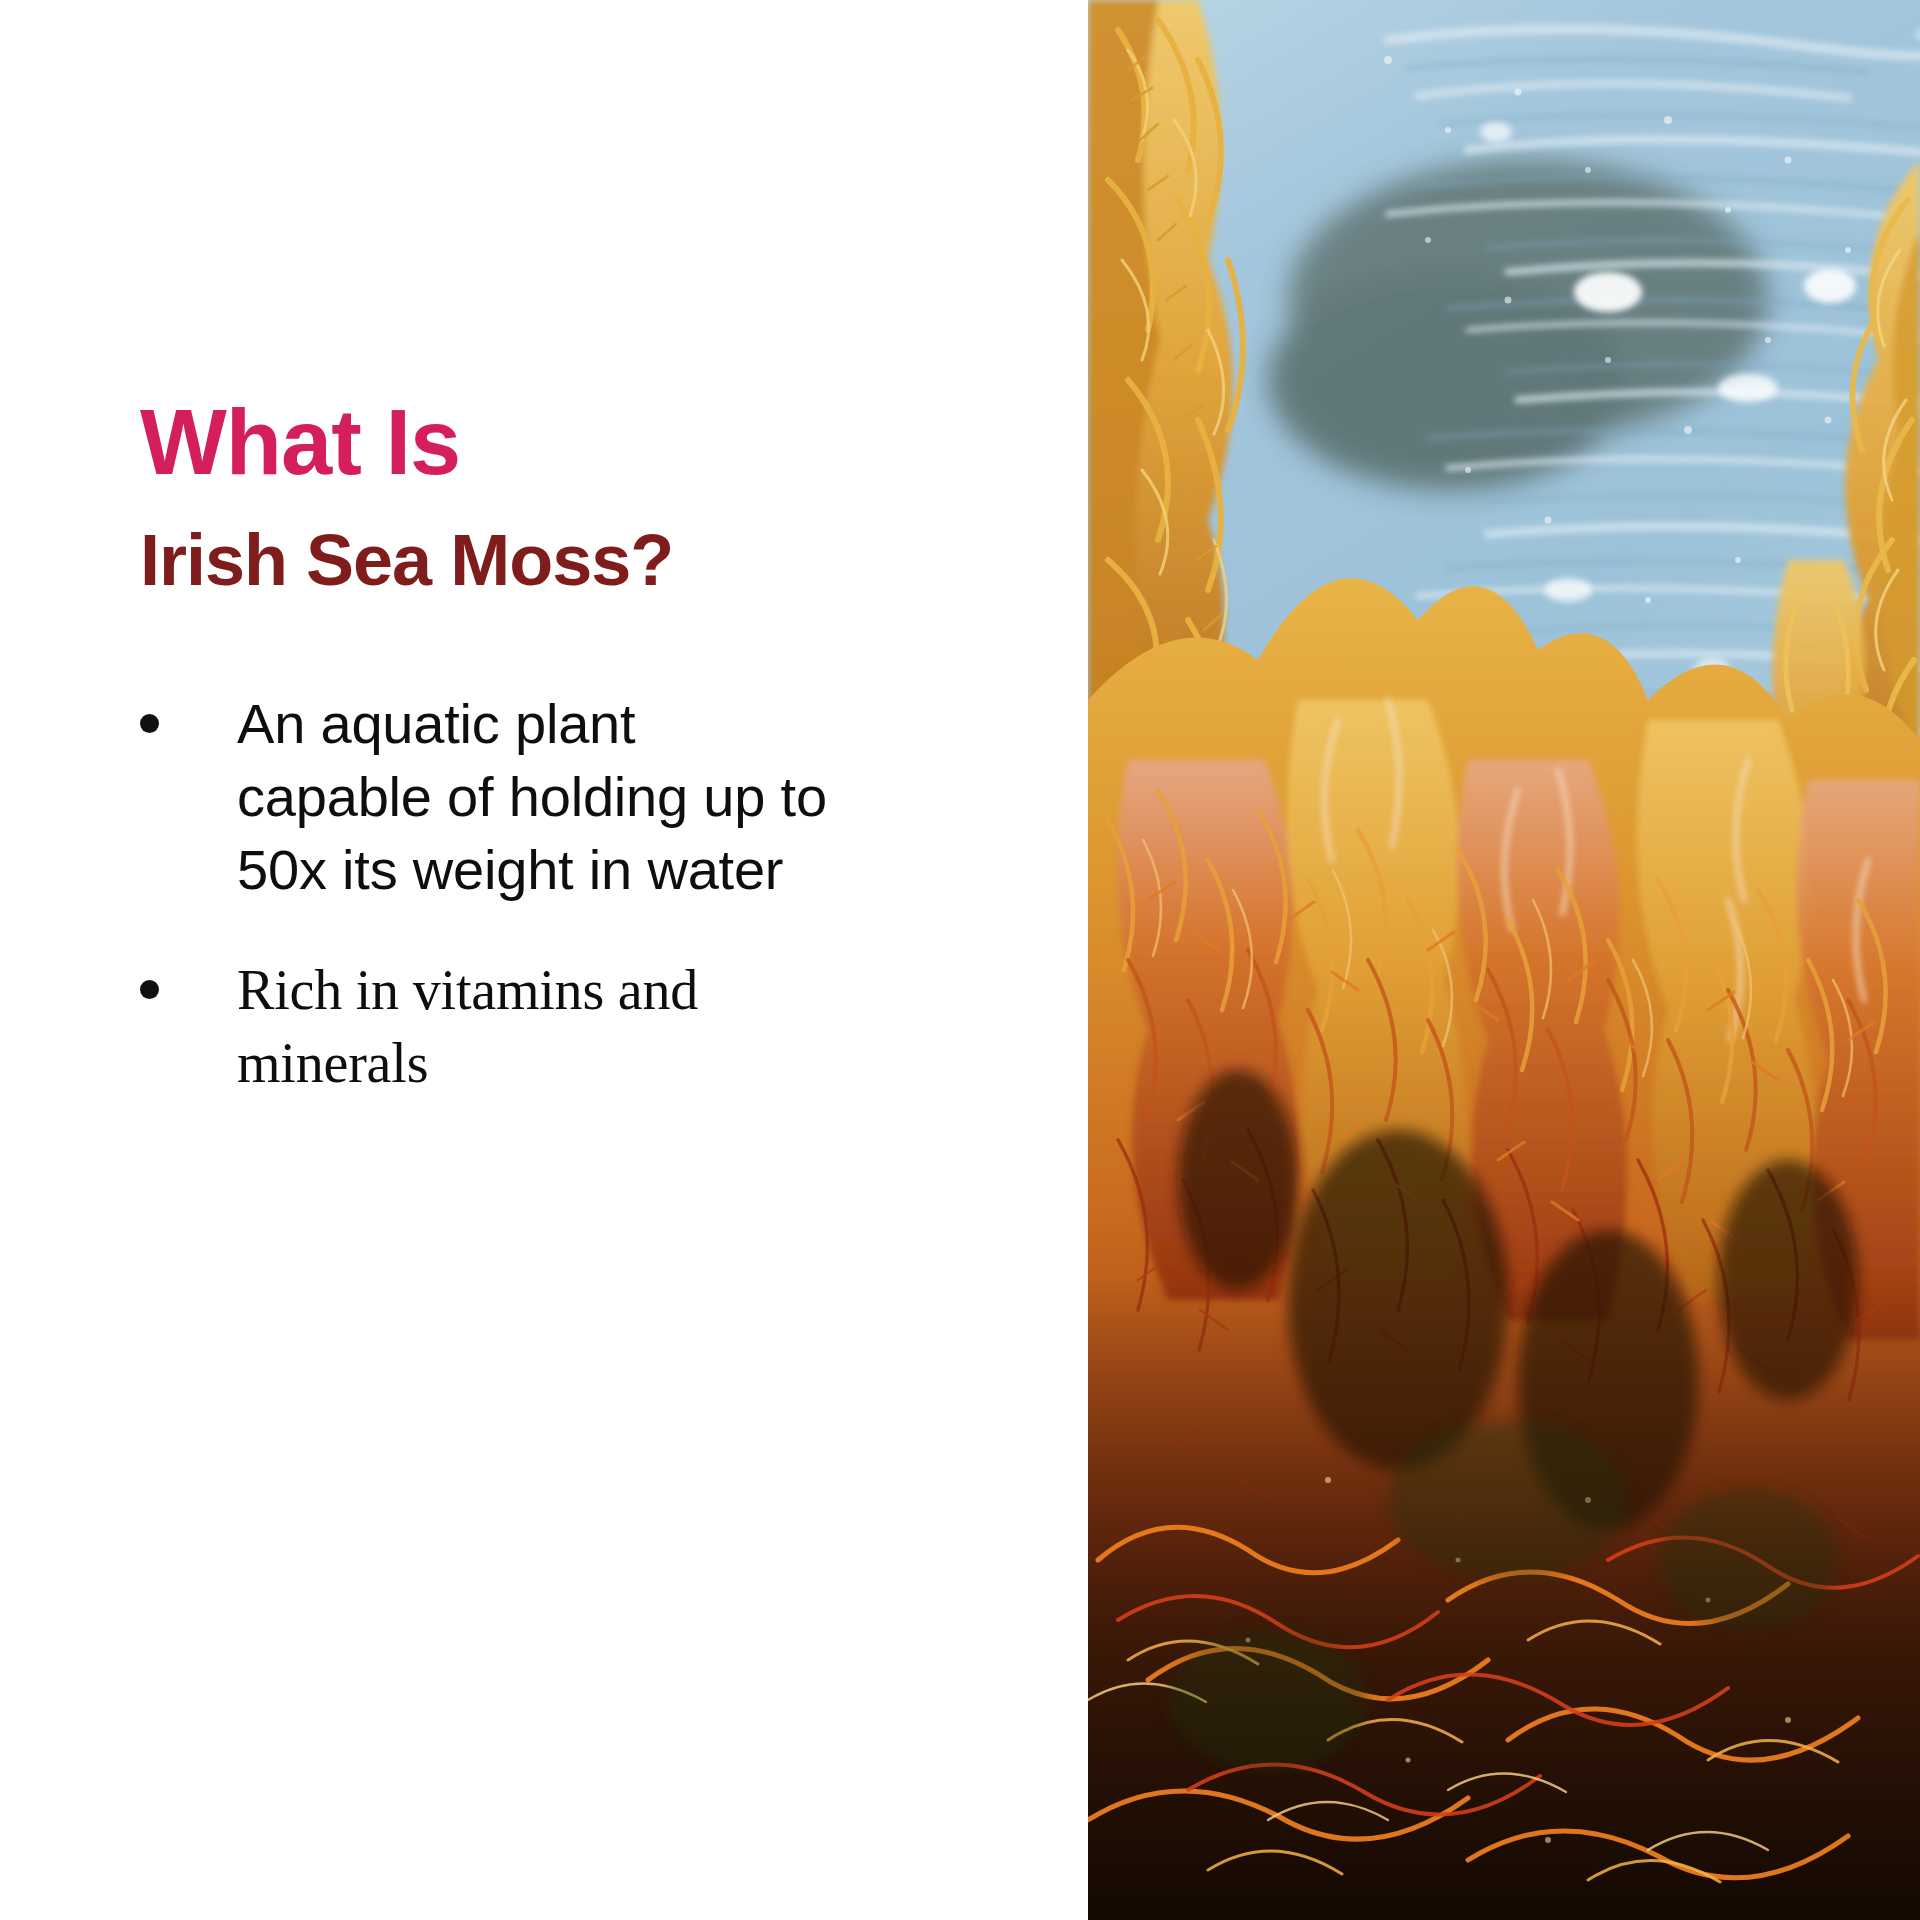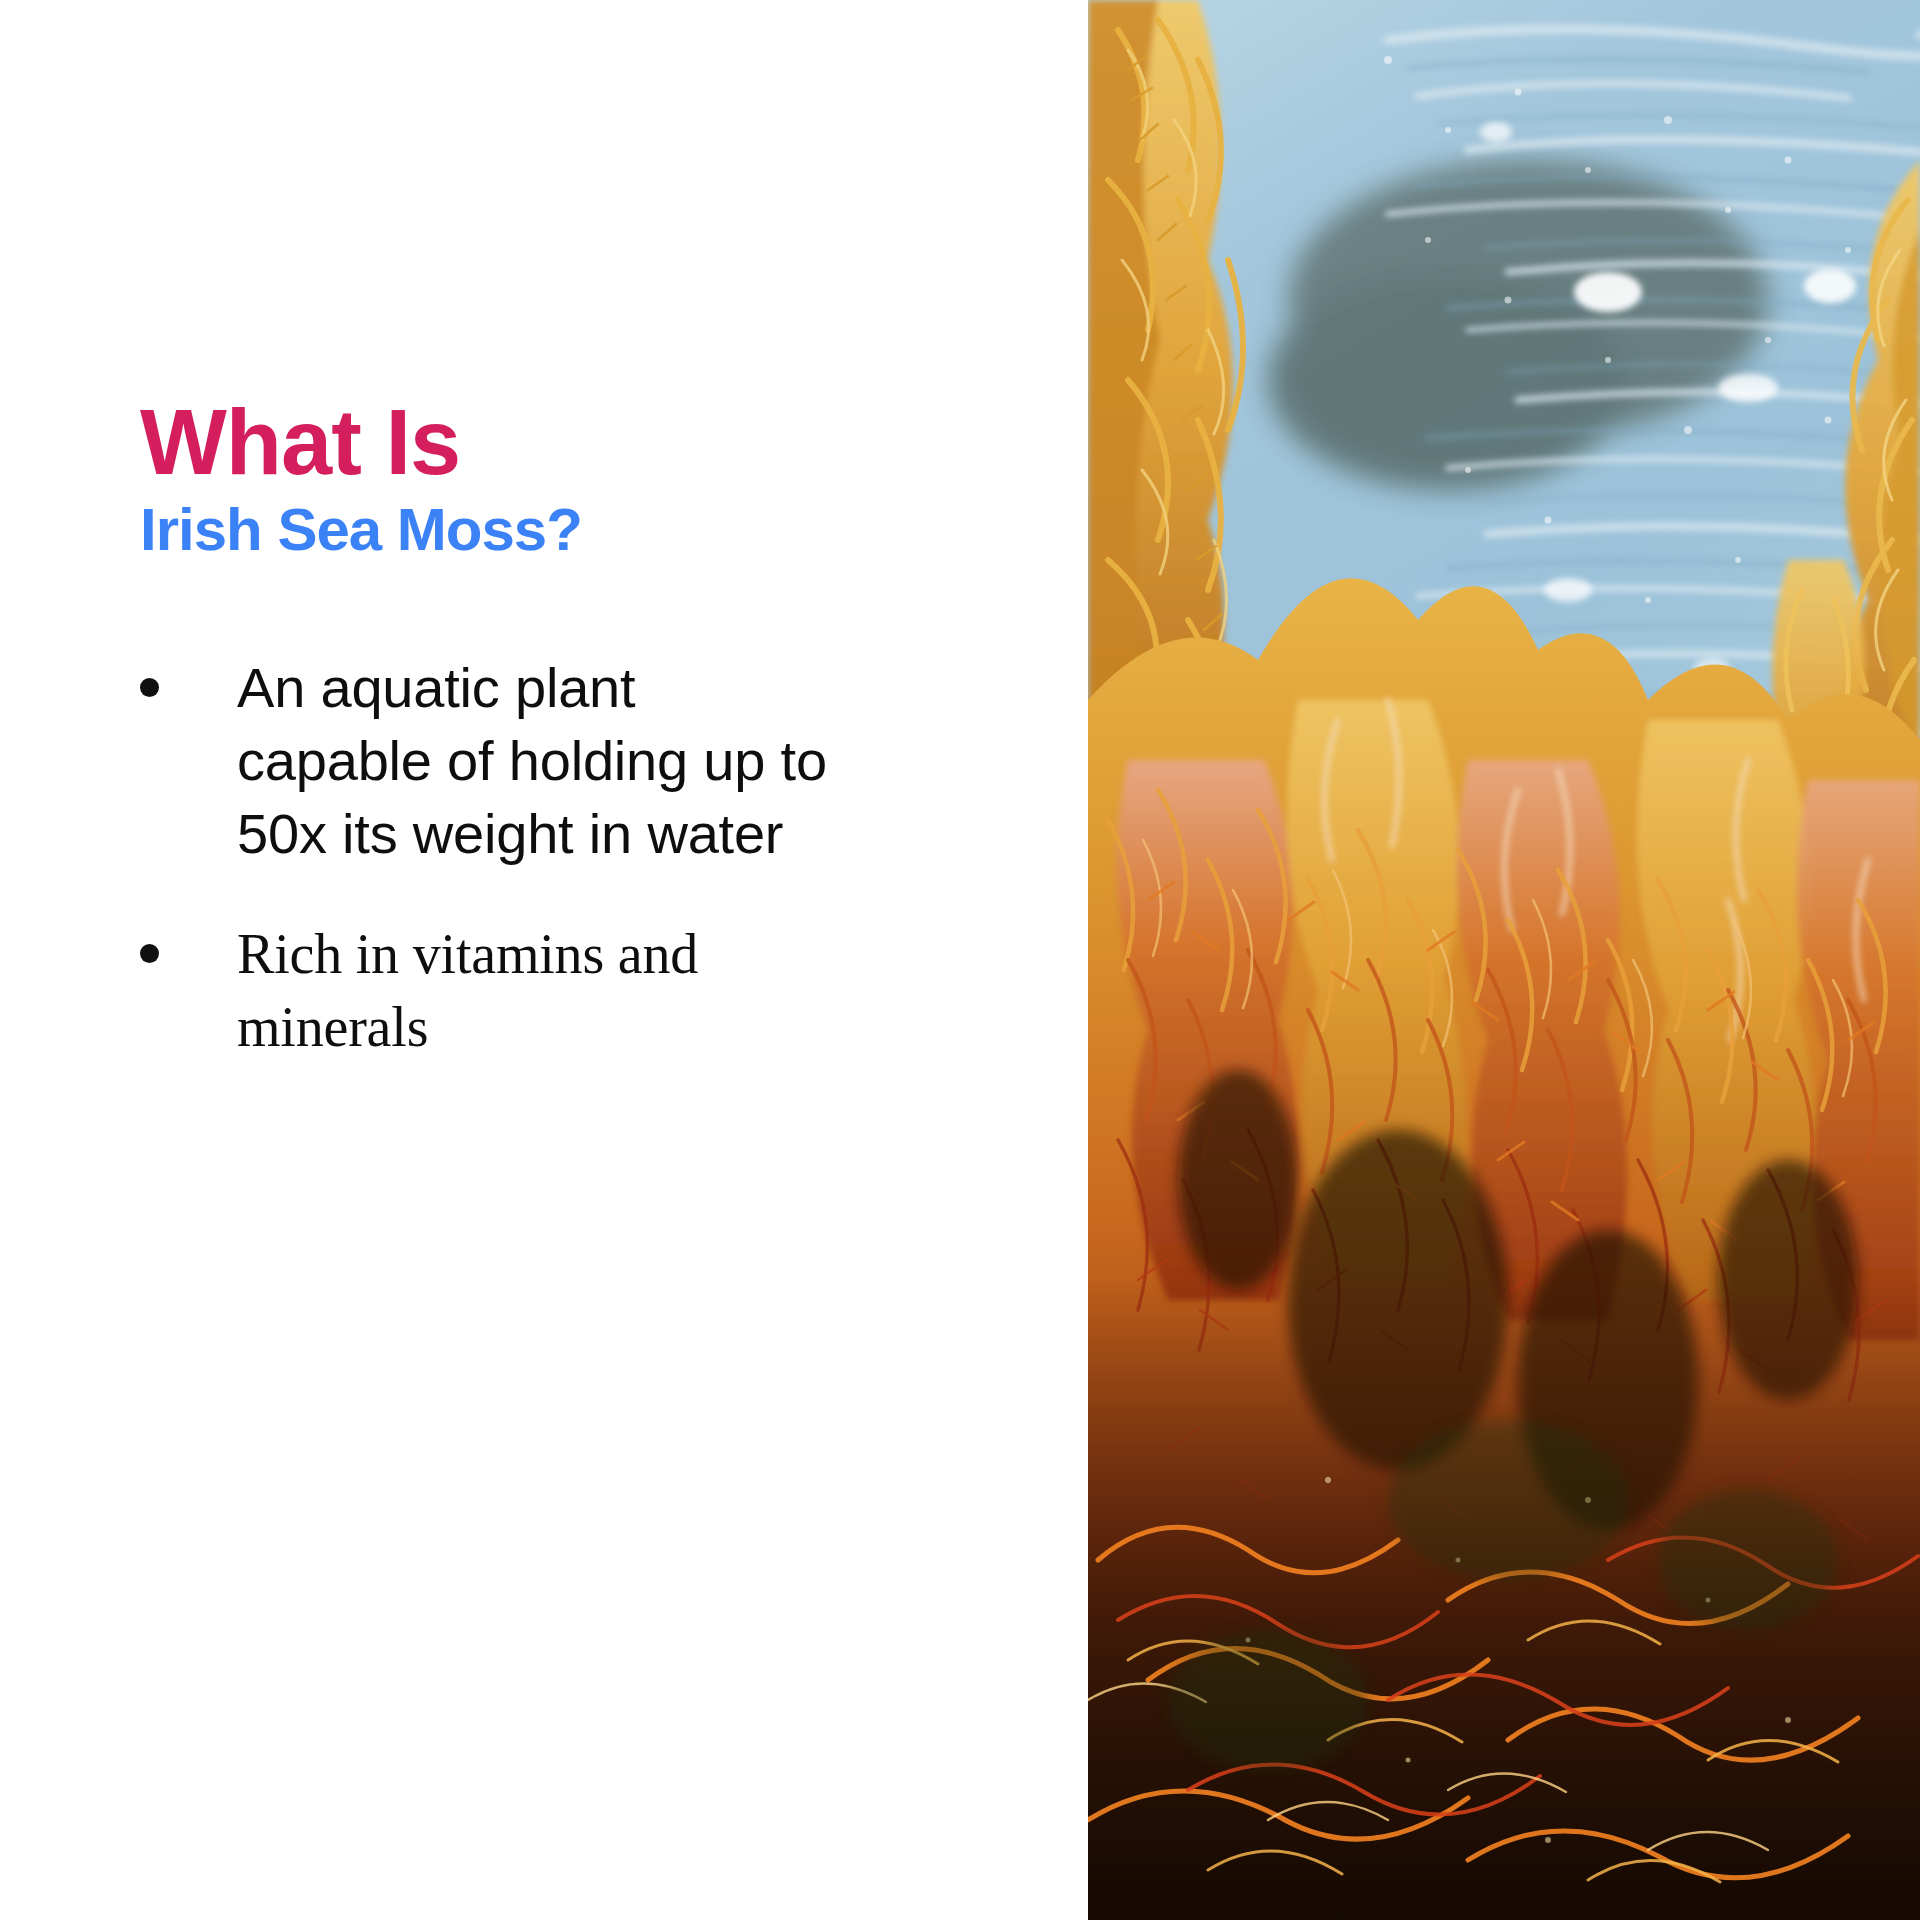--- a/index.html
+++ b/index.html
@@ -27,26 +27,26 @@
   }
   .heading-block { margin-top:396px; }
   .heading-line1 {
     font-size:92px;
     font-weight:bold;
     line-height:1.0;
     letter-spacing:-1px;
     color:#d41e5e;
   }
   .heading-line2 {
-    font-size:60px;
+    font-size:72px;
     font-weight:bold;
     line-height:1.0;
     letter-spacing:-1px;
-    color:#3b82f6;
-    margin-top:12px;
+    color:#7f1d1d;
+    margin-top:36px;
   }
 
   .bullet-list {
     margin-top:92px;
     list-style:none;
   }
   .bullet-item {
     position:relative;
     display:flex;
     align-items:flex-start;

